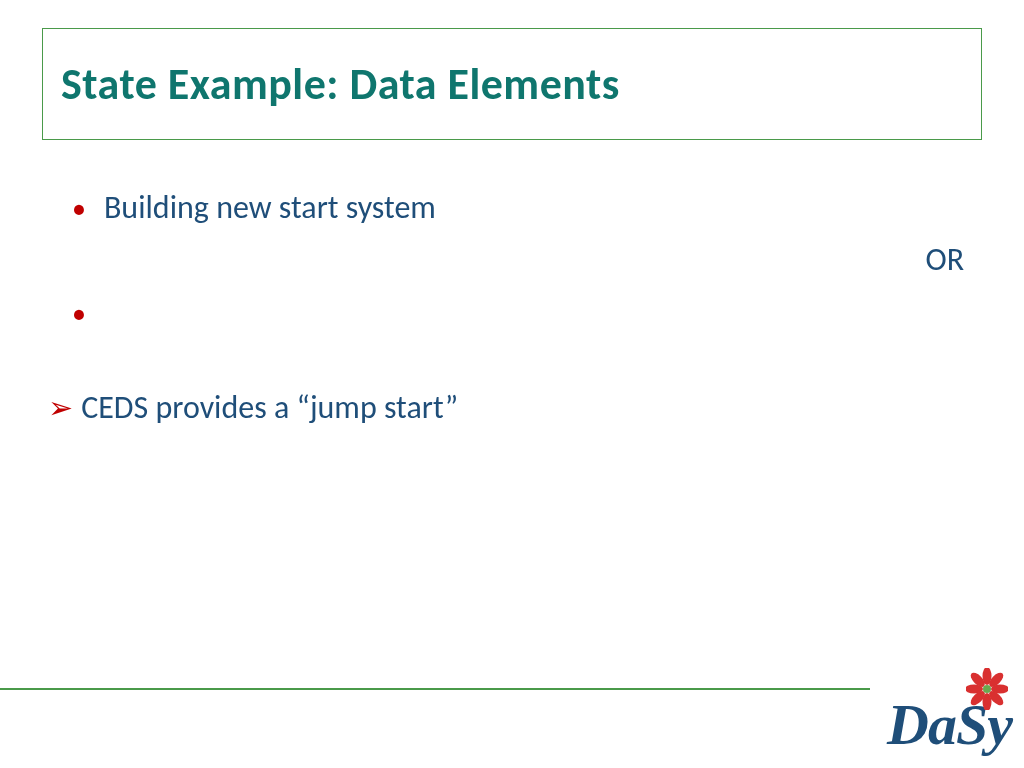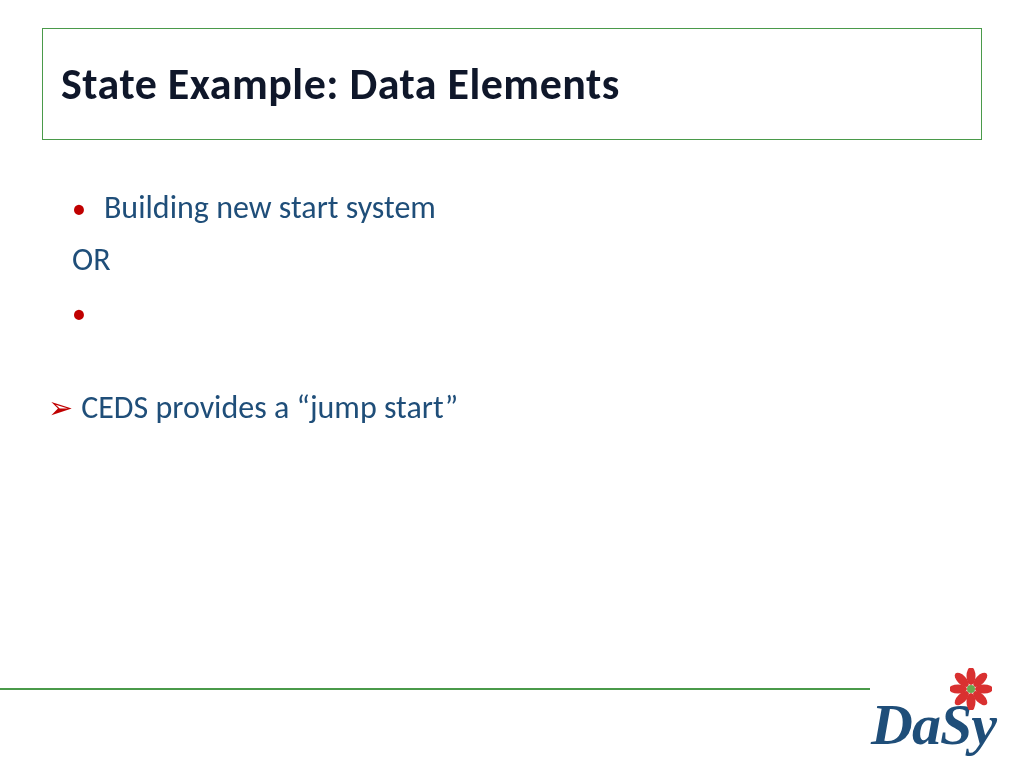--- a/index.html
+++ b/index.html
@@ -15,21 +15,21 @@
       position: absolute;
       top: 28px;
       left: 42px;
       right: 42px;
       border: 1.5px solid #4a9a4a;
       padding: 28px 18px 28px 18px;
     }
     .title {
       font-size: 44px;
       font-weight: bold;
-      color: #0f172a;
+      color: #0f766e;
       letter-spacing: 0.5px;
     }
     .content {
       position: absolute;
       top: 185px;
       left: 72px;
       right: 60px;
       color: #1f4e79;
       font-size: 32px;
       line-height: 1.45;
@@ -40,21 +40,21 @@
       margin-bottom: 6px;
     }
     .dot {
       color: #c00000;
       font-size: 28px;
       margin-right: 18px;
       line-height: 1.4;
       flex-shrink: 0;
     }
     .or-row {
-      text-align: left;
+      text-align: right;
       margin: 6px 0 10px 0;
     }
     .arrow-row {
       display: flex;
       align-items: baseline;
       margin-top: 52px;
       margin-left: -24px;
     }
     .arrow {
       color: #c00000;
@@ -65,21 +65,21 @@
     .bottom-line {
       position: absolute;
       left: 0;
       bottom: 78px;
       height: 2px;
       width: 870px;
       background: #4a9a4a;
     }
     .logo {
       position: absolute;
-      right: 28px;
+      right: 12px;
       bottom: 14px;
       display: flex;
       align-items: flex-start;
       margin-top: 20px;
     }
     .logo-text {
       font-family: Georgia, "Times New Roman", serif;
       font-size: 58px;
       font-weight: bold;
       color: #1f4e79;

